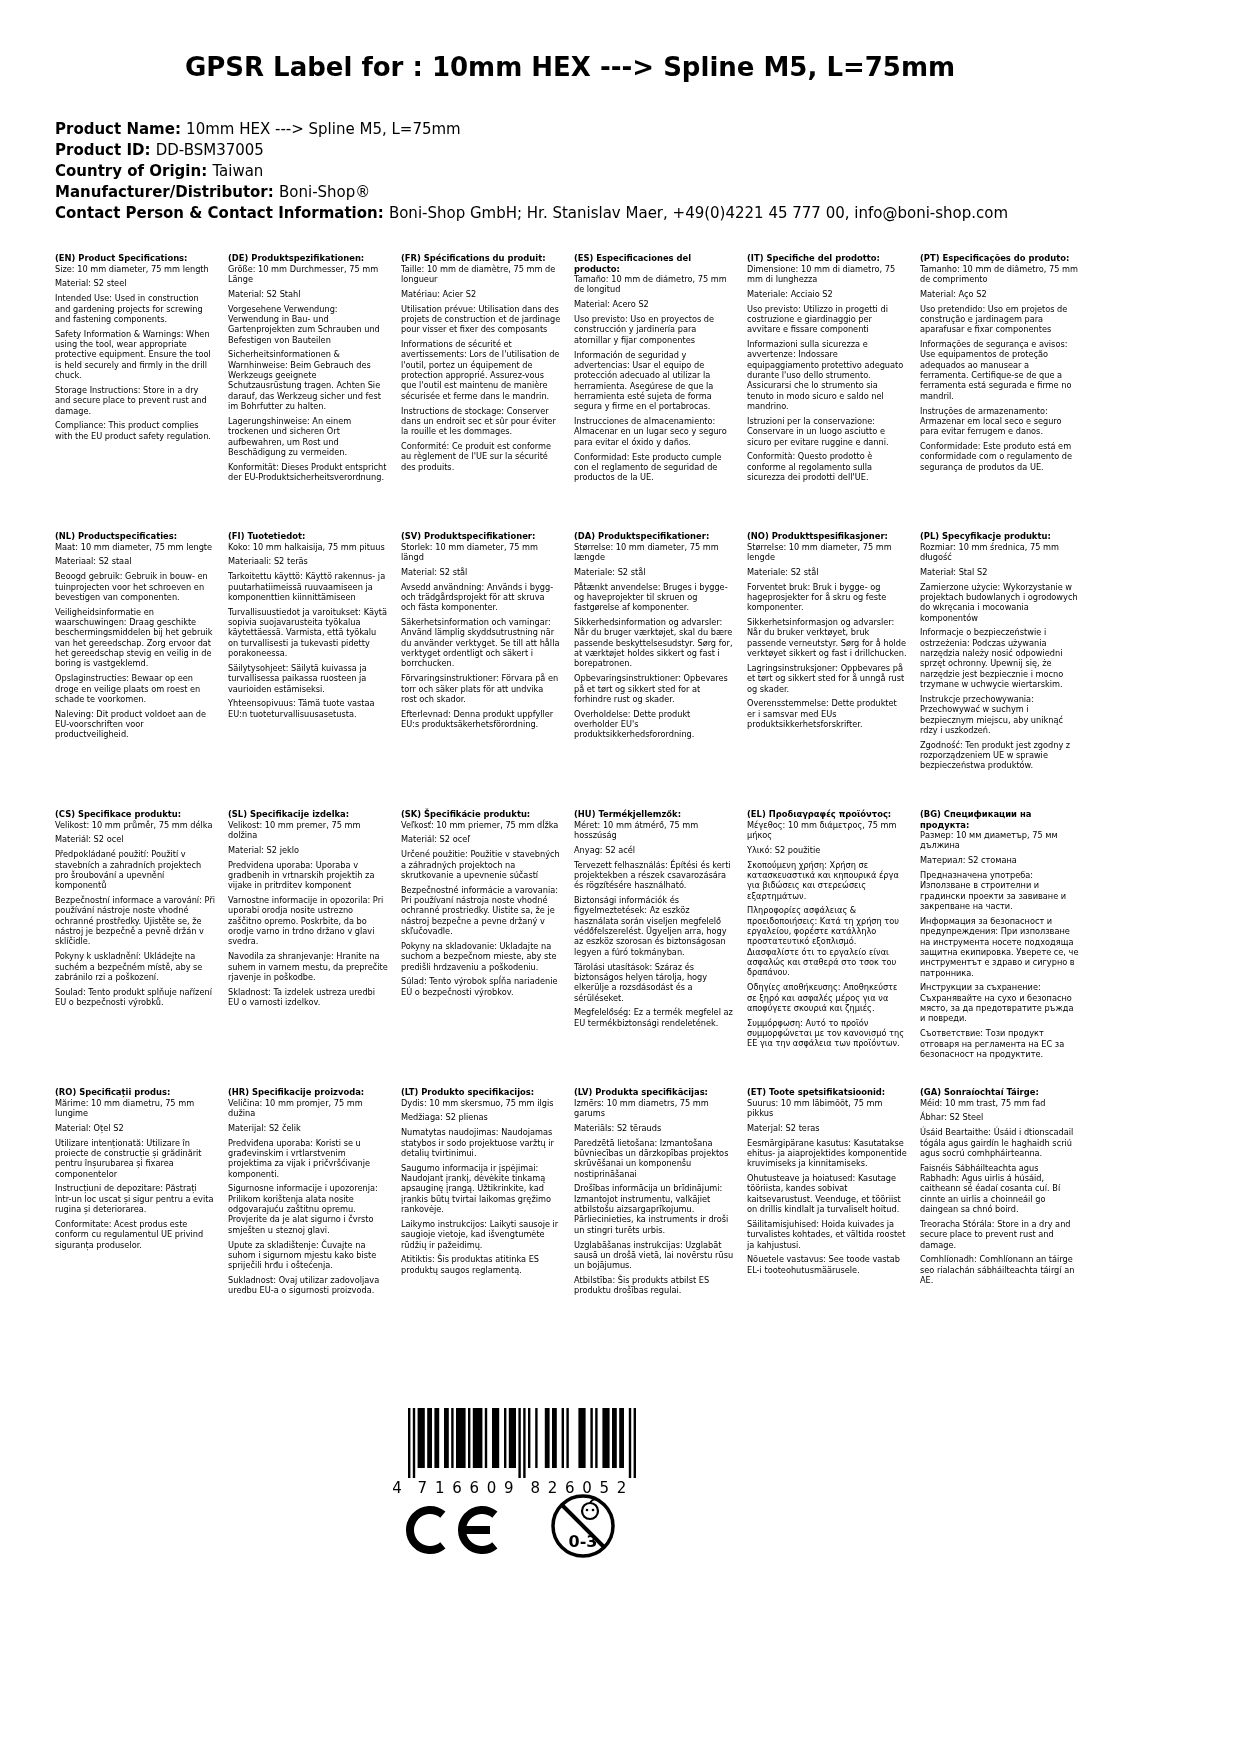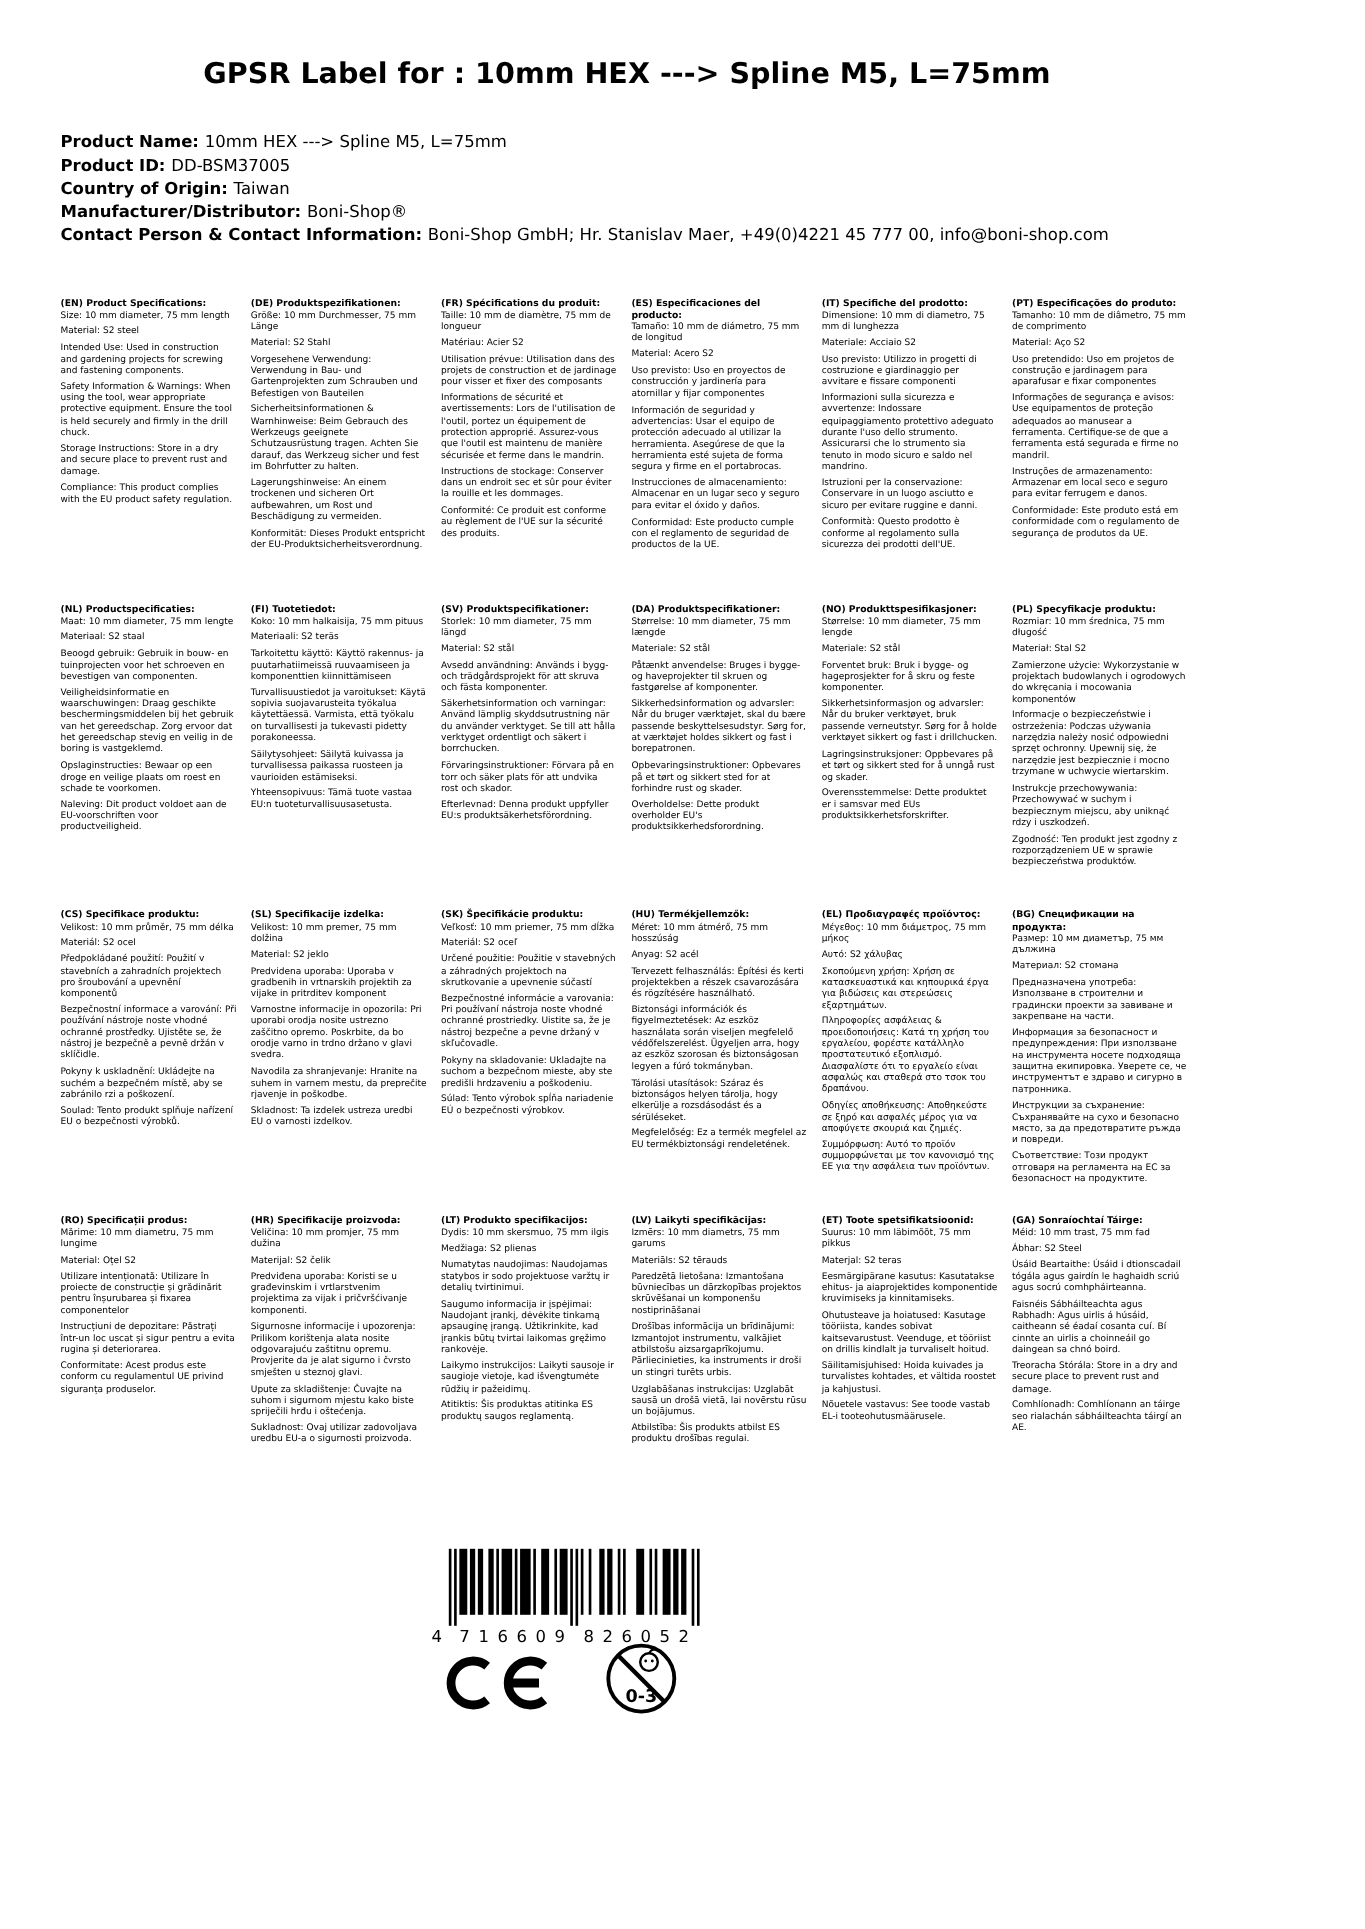--- a/index.html
+++ b/index.html
@@ -7,21 +7,21 @@
     width:1241px; height:1754px; background:#ffffff; color:#000;
     font-family:"DejaVu Sans", sans-serif; position:relative; overflow:hidden;
   }
   .doc-title {
     position:absolute; top:52px; left:55px; width:1030px;
     text-align:center; font-size:26px; font-weight:bold; white-space:nowrap;
   }
   .product-info { position:absolute; top:119px; left:55px; font-size:15px; line-height:21px; }
   .info-label { font-weight:bold; }
   .lang-grid {
-    position:absolute; top:270px; left:55px; width:1030px;
+    position:absolute; top:253px; left:55px; width:1030px;
     display:grid; grid-template-columns:repeat(6,160px); column-gap:13px;
     grid-auto-rows:278px; align-items:start;
   }
   .block { font-size:8.2px; line-height:1.26; }
   .block-title { font-weight:bold; font-size:8.4px; margin:0; }
   .block-para { margin:0 0 4.5px 0; }
   .barcode-wrap { position:absolute; left:390px; top:1404px; }
   .ce-wrap { position:absolute; left:405px; top:1503px; }
   .age-wrap { position:absolute; left:548px; top:1488px; }
   svg text { font-family:"DejaVu Sans", sans-serif; }
@@ -180,21 +180,21 @@
       <p class="block-para">Méret: 10 mm átmérő, 75 mm hosszúság</p>
       <p class="block-para">Anyag: S2 acél</p>
       <p class="block-para">Tervezett felhasználás: Építési és kerti projektekben a részek csavarozására és rögzítésére használható.</p>
       <p class="block-para">Biztonsági információk és figyelmeztetések: Az eszköz használata során viseljen megfelelő védőfelszerelést. Ügyeljen arra, hogy az eszköz szorosan és biztonságosan legyen a fúró tokmányban.</p>
       <p class="block-para">Tárolási utasítások: Száraz és biztonságos helyen tárolja, hogy elkerülje a rozsdásodást és a sérüléseket.</p>
       <p class="block-para">Megfelelőség: Ez a termék megfelel az EU termékbiztonsági rendeletének.</p>
     </div>
     <div class="block">
       <div class="block-title">(EL) Προδιαγραφές προϊόντος:</div>
       <p class="block-para">Μέγεθος: 10 mm διάμετρος, 75 mm μήκος</p>
-      <p class="block-para">Αυτό: S2 χάλυβας</p>
+      <p class="block-para">Υλικό: S2 použitie</p>
       <p class="block-para">Σκοπούμενη χρήση: Χρήση σε κατασκευαστικά και κηπουρικά έργα για βιδώσεις και στερεώσεις εξαρτημάτων.</p>
       <p class="block-para">Πληροφορίες ασφάλειας &amp; προειδοποιήσεις: Κατά τη χρήση του εργαλείου, φορέστε κατάλληλο προστατευτικό εξοπλισμό. Διασφαλίστε ότι το εργαλείο είναι ασφαλώς και σταθερά στο τσοκ του δραπάνου.</p>
       <p class="block-para">Οδηγίες αποθήκευσης: Αποθηκεύστε σε ξηρό και ασφαλές μέρος για να αποφύγετε σκουριά και ζημιές.</p>
       <p class="block-para">Συμμόρφωση: Αυτό το προϊόν συμμορφώνεται με τον κανονισμό της ΕΕ για την ασφάλεια των προϊόντων.</p>
     </div>
     <div class="block">
       <div class="block-title">(BG) Спецификации на продукта:</div>
       <p class="block-para">Размер: 10 мм диаметър, 75 мм дължина</p>
       <p class="block-para">Материал: S2 стомана</p>
       <p class="block-para">Предназначена употреба: Използване в строителни и градински проекти за завиване и закрепване на части.</p>
@@ -222,21 +222,21 @@
     <div class="block">
       <div class="block-title">(LT) Produkto specifikacijos:</div>
       <p class="block-para">Dydis: 10 mm skersmuo, 75 mm ilgis</p>
       <p class="block-para">Medžiaga: S2 plienas</p>
       <p class="block-para">Numatytas naudojimas: Naudojamas statybos ir sodo projektuose varžtų ir detalių tvirtinimui.</p>
       <p class="block-para">Saugumo informacija ir įspėjimai: Naudojant įrankį, dėvėkite tinkamą apsauginę įrangą. Užtikrinkite, kad įrankis būtų tvirtai laikomas gręžimo rankovėje.</p>
       <p class="block-para">Laikymo instrukcijos: Laikyti sausoje ir saugioje vietoje, kad išvengtumėte rūdžių ir pažeidimų.</p>
       <p class="block-para">Atitiktis: Šis produktas atitinka ES produktų saugos reglamentą.</p>
     </div>
     <div class="block">
-      <div class="block-title">(LV) Laikyti specifikācijas:</div>
+      <div class="block-title">(LV) Produkta specifikācijas:</div>
       <p class="block-para">Izmērs: 10 mm diametrs, 75 mm garums</p>
       <p class="block-para">Materiāls: S2 tērauds</p>
       <p class="block-para">Paredzētā lietošana: Izmantošana būvniecības un dārzkopības projektos skrūvēšanai un komponenšu nostiprināšanai</p>
       <p class="block-para">Drošības informācija un brīdinājumi: Izmantojot instrumentu, valkājiet atbilstošu aizsargaprīkojumu. Pārliecinieties, ka instruments ir droši un stingri turēts urbis.</p>
       <p class="block-para">Uzglabāšanas instrukcijas: Uzglabāt sausā un drošā vietā, lai novērstu rūsu un bojājumus.</p>
       <p class="block-para">Atbilstība: Šis produkts atbilst ES produktu drošības regulai.</p>
     </div>
     <div class="block">
       <div class="block-title">(ET) Toote spetsifikatsioonid:</div>
       <p class="block-para">Suurus: 10 mm läbimõõt, 75 mm pikkus</p>

